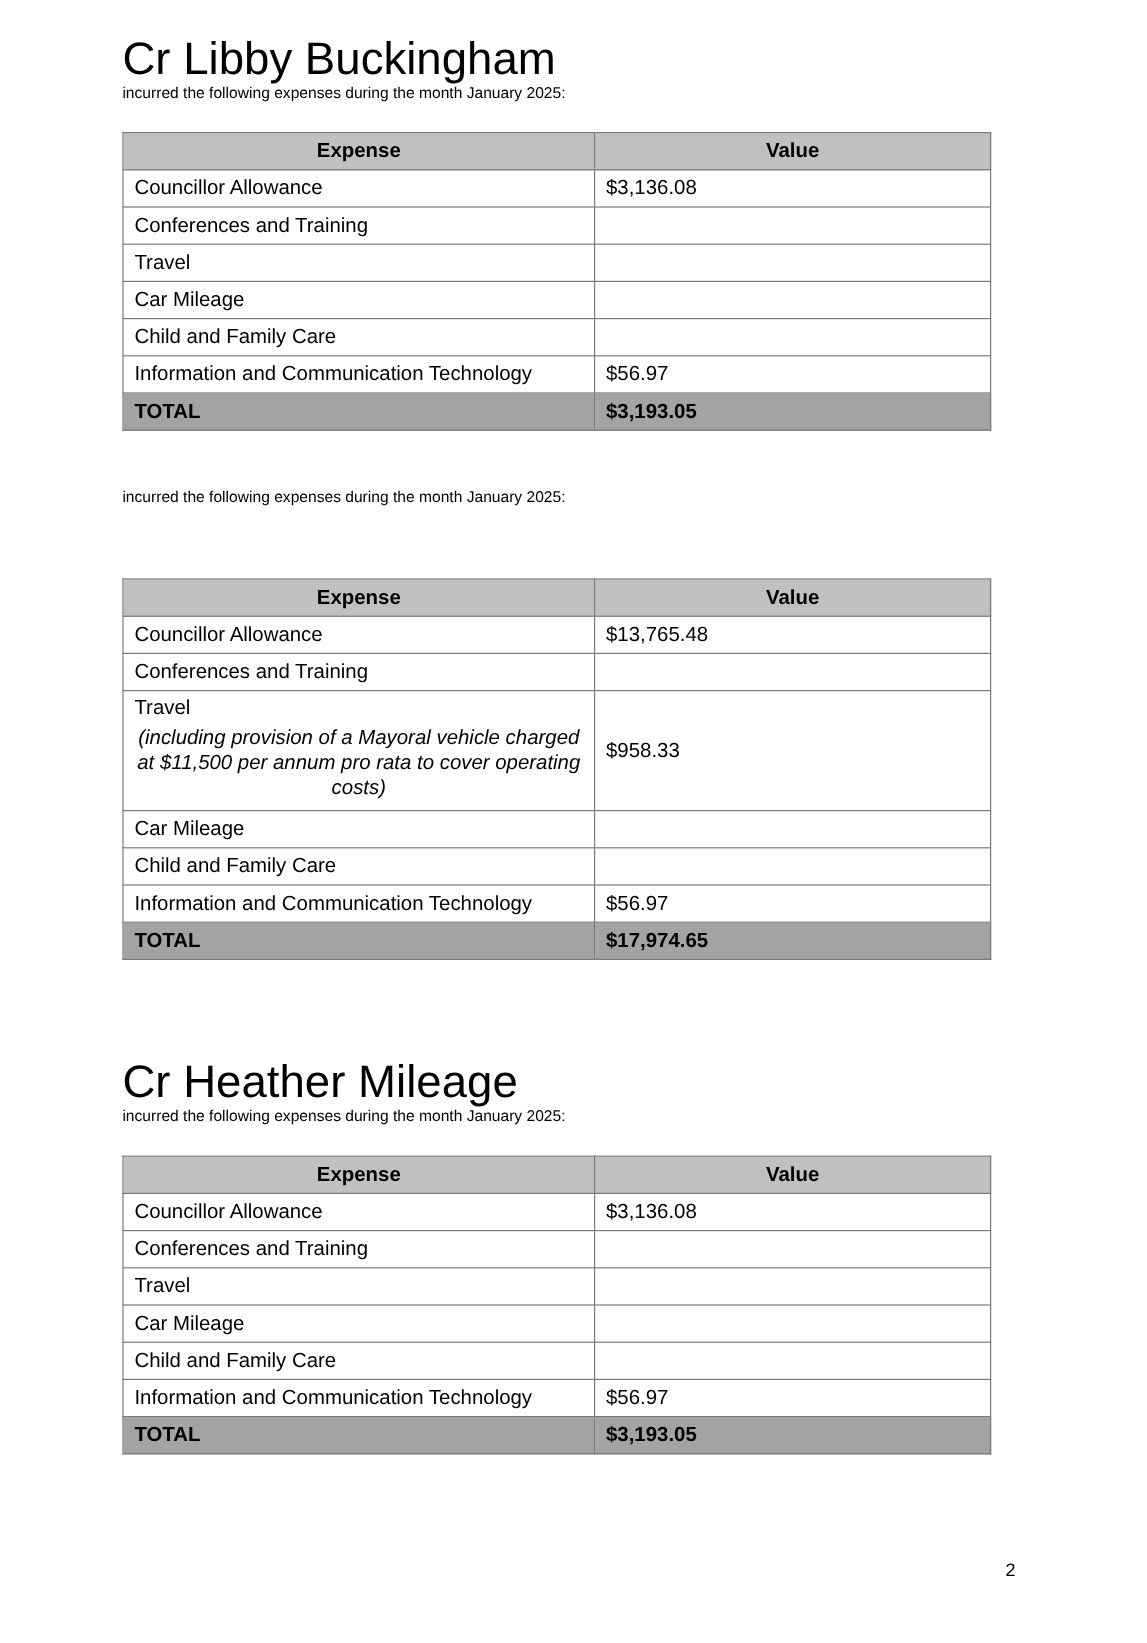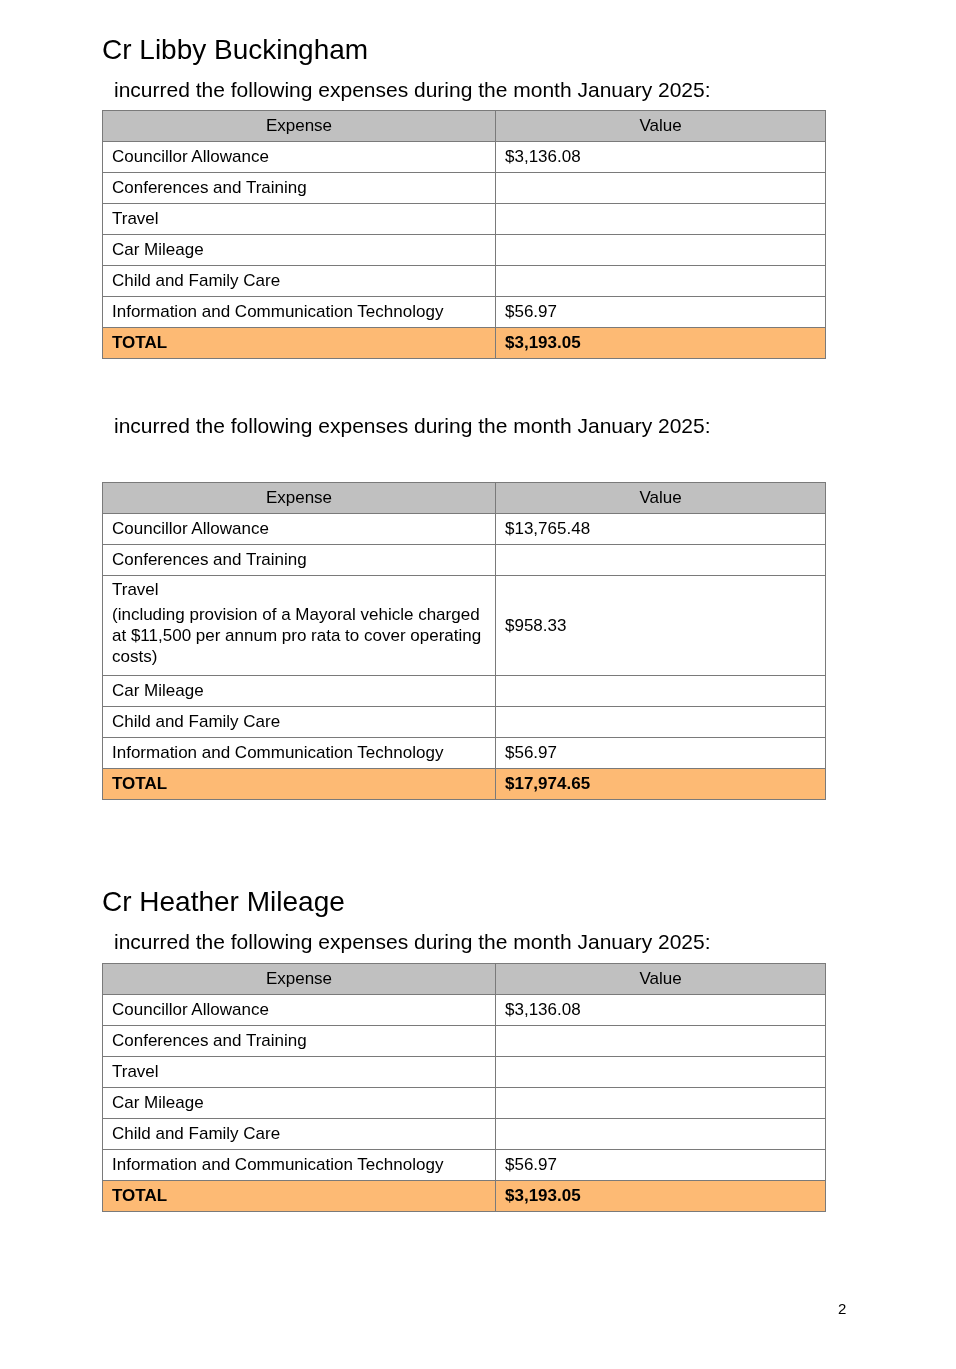--- a/index.html
+++ b/index.html
@@ -1,26 +1,26 @@
 <!DOCTYPE html>
 <html><head>
 <meta charset="utf-8">
 <style>
   html, body { margin:0; padding:0; background:#ffffff; }
   body { width:956px; height:1369px; position:relative; font-family:"Liberation Sans", sans-serif; color:#000; }
   .section { position:absolute; left:102px; width:724px; }
-  .name { font-size:28px; line-height:36px; margin:0; font-weight:normal; }
-  .sub { font-size:21px; line-height:20px; margin:12px; }
+  .name { font-size:38px; line-height:36px; margin:0; font-weight:normal; }
+  .sub { font-size:13px; line-height:20px; margin:0; }
   table { border-collapse:collapse; width:724px; position:absolute; left:0; font-size:17px; }
   td, th { border:1.5px solid #7a7a7a; padding:0 9px; height:30px; }
-  th { background:#c0c0c0; font-weight:normal; text-align:center; }
+  th { background:#c0c0c0; font-weight:bold; text-align:center; }
   td.val { }
-  tr.total td { background:#fdba74; font-weight:bold; }
+  tr.total td { background:#a3a3a3; font-weight:bold; }
   .c1 { width:374px; }
-  .note { display:block; line-height:21px; margin-top:4px; padding-bottom:4px; }
+  .note { font-style:italic; display:block; line-height:21px; margin-top:4px; padding-bottom:4px;text-align:center; }
   .pagenum { position:absolute; left:838px; top:1300px; font-size:15px; }
 </style>
 </head>
 <body>
 
 <div class="section" style="top:32px;">
   <h1 class="name">Cr Libby Buckingham</h1>
   <p class="sub">incurred the following expenses during the month January 2025:</p>
   <table style="top:78px;">
     <tbody>

